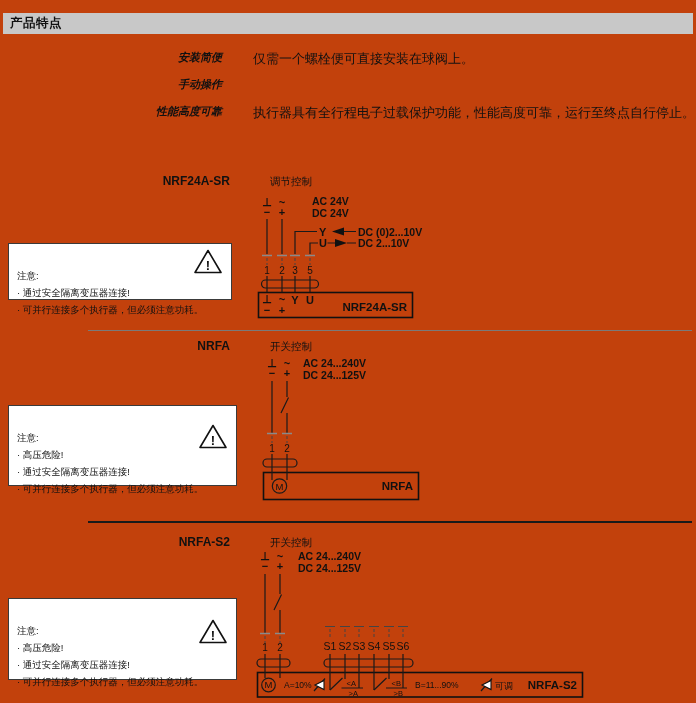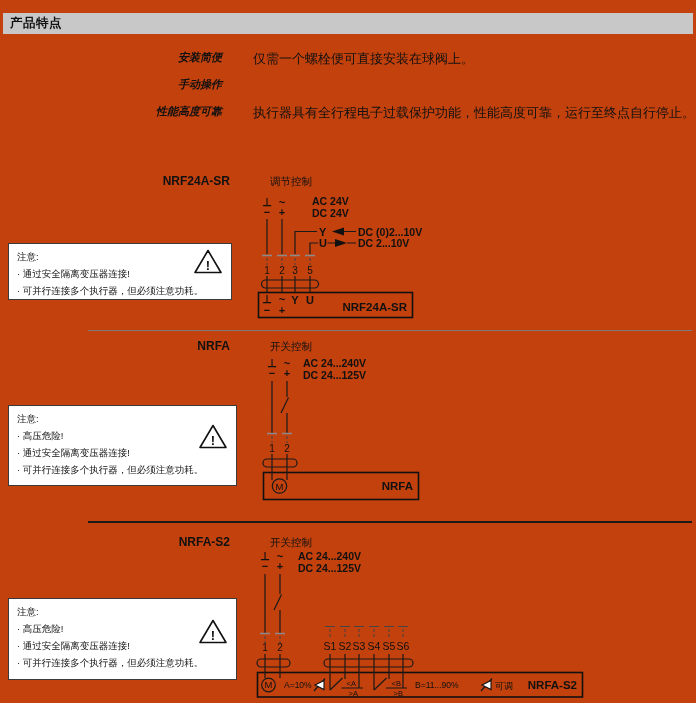--- a/index.html
+++ b/index.html
@@ -11,21 +11,21 @@
   .feature-label{position:absolute;left:100px;width:122px;text-align:right;
        font-weight:bold;font-size:11px;white-space:nowrap;font-style:italic;}
   .feature-desc{position:absolute;left:253px;font-size:13px;white-space:nowrap;}
   .diagram-title{position:absolute;left:100px;width:130px;text-align:right;
        font-weight:bold;font-size:12px;white-space:nowrap;}
   .control-label{position:absolute;left:253px;font-size:10.5px;white-space:nowrap;margin-left:17px;}
   .sep{position:absolute;left:88px;width:604px;height:0;}
   .sep1{border-top:1.5px solid #7a7a7a;}
   .sep2{border-top:2px solid #1a1a1a;}
   .notes-box{position:absolute;background:#fff;border:1.2px solid #3a3a3a;
-       box-sizing:border-box;padding:4px 8px 0 8px;font-size:9.5px;line-height:17px;}
+       box-sizing:border-box;padding:23px 8px 0 8px;font-size:9.5px;line-height:17px;}
   .note-line{white-space:nowrap;}
   .warn{position:absolute;right:8px;}
   .wiring{position:absolute;}
   svg text{fill:#111;font-family:"Liberation Sans",sans-serif;}
   .t-sym{font-size:11px;font-weight:bold;}
   .t-sup{font-size:10.5px;font-weight:bold;}
   .t-sig{font-size:10.5px;font-weight:bold;}
   .t-num{font-size:10px;}
   .t-s{font-size:10.5px;}
   .t-box{font-size:11px;font-weight:bold;}

